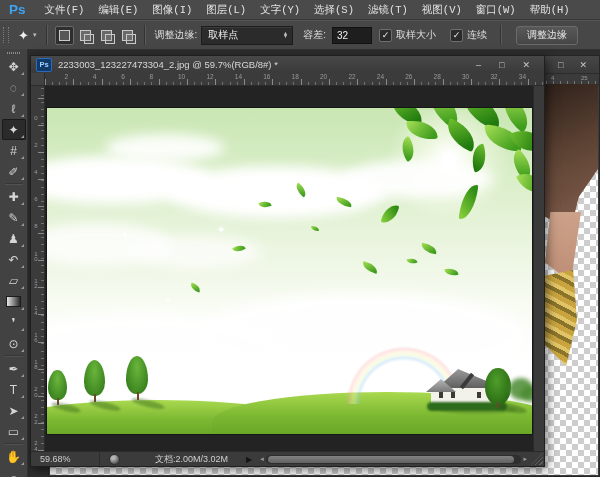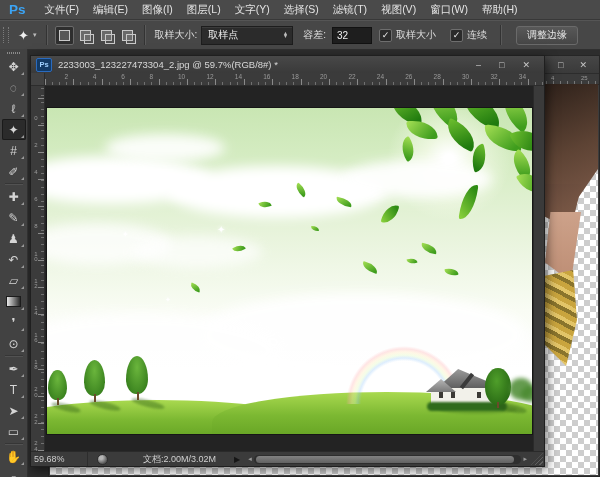--- a/index.html
+++ b/index.html
@@ -132,41 +132,41 @@
   .roof-slant{position:absolute;left:418px;top:264px;width:4px;height:18px;background:#3a3a3a;transform:rotate(38deg);}
   .house-body{position:absolute;left:384px;top:280px;width:72px;height:18px;background:#f2f1ea;}
   .win{position:absolute;width:4px;height:6px;background:#3c3a36;top:284px;}
   .bushes{position:absolute;left:380px;top:294px;width:80px;height:9px;background:#2f6b1c;border-radius:5px;filter:blur(1px);}
   .round-tree{position:absolute;left:438px;top:260px;width:26px;height:37px;
         background:radial-gradient(ellipse at 45% 35%,#4f9e2a,#1d5a0e);border-radius:50% 50% 48% 48%;}
   .treeline{position:absolute;background:#4a8a30;border-radius:50%;filter:blur(2px);opacity:.85;}
   
   .statusbar{position:absolute;left:0;right:0;bottom:0;height:15px;background:#3b3b3b;border-top:1px solid #2a2a2a;
              display:flex;align-items:center;font-size:9px;color:#cfcfcf;box-sizing:border-box;}
-  .zoom-field{width:50px;padding:0 3px;border-right:1px solid #2d2d2d;height:100%;display:flex;align-items:center;}
+  .zoom-field{width:50px;padding:0 9px;border-right:1px solid #2d2d2d;height:100%;display:flex;align-items:center;}
   .pie-icon{width:9px;height:9px;border-radius:50%;margin:0 9px;flex:0 0 auto;
             background:radial-gradient(circle at 35% 30%,#b5b5b5 20%,#5a5a5a 70%);border:1px solid #2e2e2e;}
   .doc-info{margin:0 18px 0 26px;white-space:nowrap;}
   .flyout-btn{color:#151515;font-size:8px;margin-right:6px;}
   .h-scroll{flex:1;height:11px;display:flex;align-items:center;margin-right:2px;}
   .sarrow{color:#9a9a9a;font-size:7px;padding:0 2px;}
   .scroll-track{flex:1;height:9px;background:#2e2e2e;border-radius:5px;position:relative;}
   .scroll-thumb{position:absolute;left:2px;right:7px;top:1px;bottom:1px;border-radius:4px;
                 background:linear-gradient(#828282,#616161);}
   .corner-grip{width:12px;height:12px;margin-right:1px;clip-path:polygon(100% 0,100% 100%,0 100%);
                background:repeating-linear-gradient(135deg,transparent 0 2px,#5f5f5f 2px 3px);}
 </style>
 </head>
 <body>
 
 <div class="screen">
 
   <div class="menubar">
     <span class="ps-logo">Ps</span>
-    <span style="display:flex;">
+    <span style="display:flex;font-family:Liberation Mono, monospace;">
         <span class="menu-item">文件(F)</span>
         <span class="menu-item">编辑(E)</span>
         <span class="menu-item">图像(I)</span>
         <span class="menu-item">图层(L)</span>
         <span class="menu-item">文字(Y)</span>
         <span class="menu-item">选择(S)</span>
         <span class="menu-item">滤镜(T)</span>
         <span class="menu-item">视图(V)</span>
         <span class="menu-item">窗口(W)</span>
         <span class="menu-item">帮助(H)</span>
@@ -188,21 +188,21 @@
           <span class="mico"></span>
         </span>
         <span class="mode-btn ovl">
           <span class="mico"></span>
         </span>
         <span class="mode-btn ovl">
           <span class="mico"></span>
         </span>
       </span>
     <span class="vsep"></span>
-    <span class="opt-label">取样大小:</span>
+    <span class="opt-label">调整边缘:</span>
     <span class="dropdown">
       <span>取样点</span>
       <span class="stepper">
           <span>▲</span>
           <span>▼</span>
         </span>
     </span>
     <span class="opt-label" style="margin-left:10px;">容差:</span>
     <span class="ob-input">32</span>
     <span class="cb-group">

